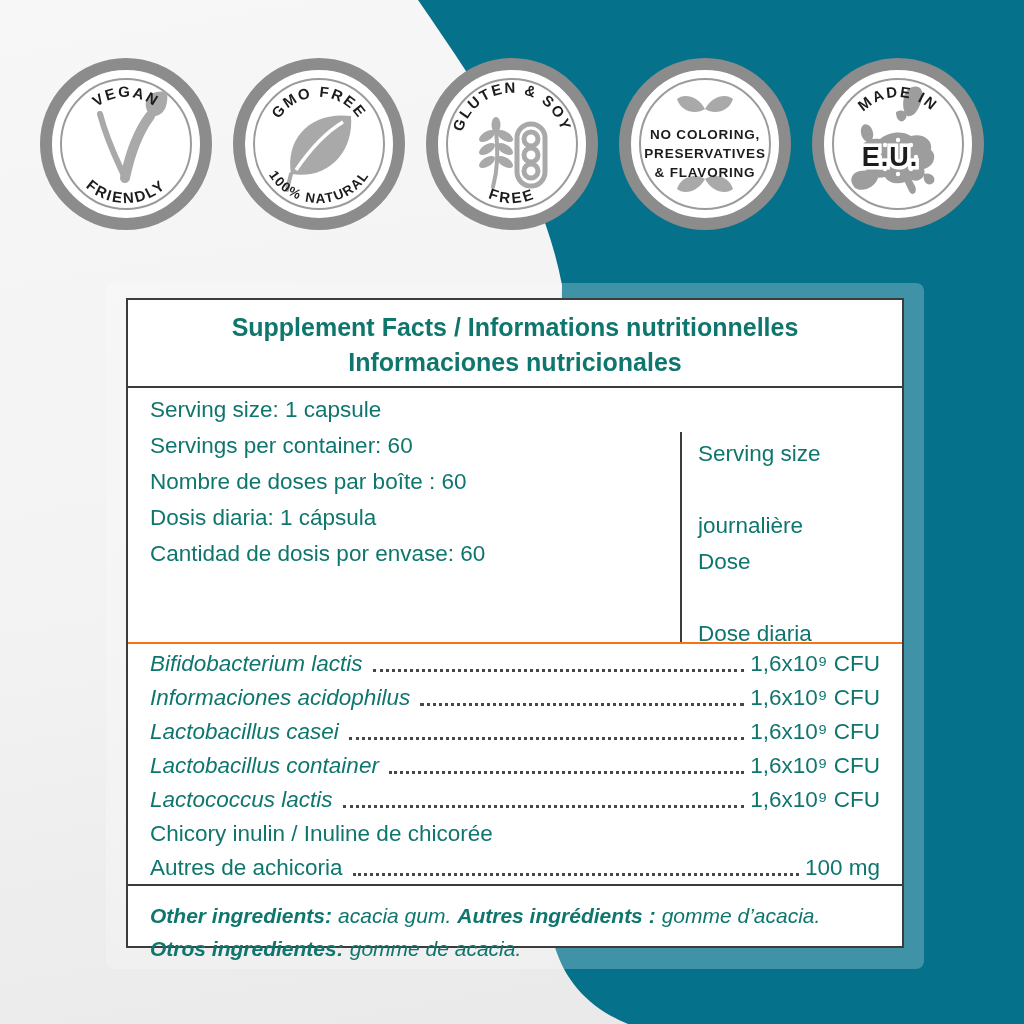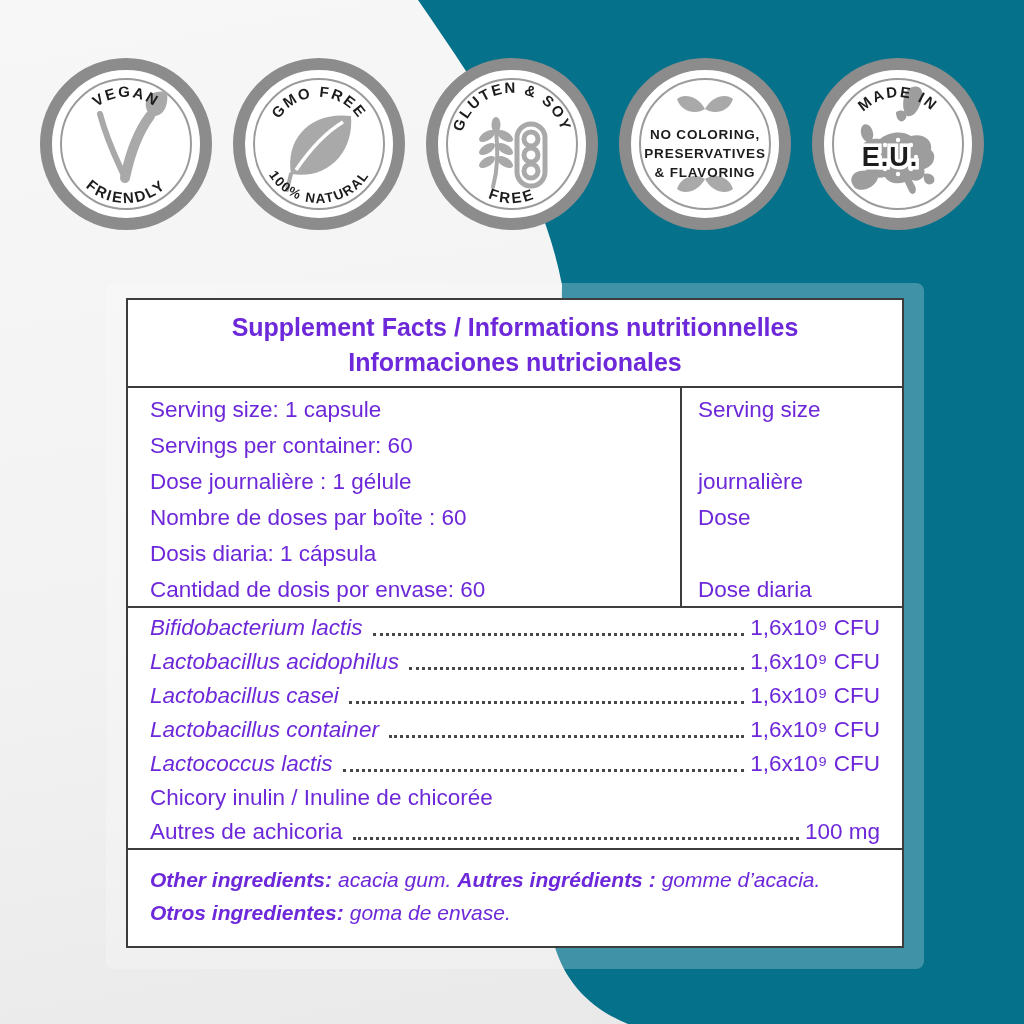--- a/index.html
+++ b/index.html
@@ -15,27 +15,27 @@
   .badges { position:absolute; left:38px; top:56px; display:flex; gap:17px; }
   .badge { width:176px; height:176px; }
   .badge text { font-family:"Liberation Sans","DejaVu Sans",sans-serif; }
 
   
   .panel { position:absolute; left:106px; top:283px; width:818px; height:686px;
            background:rgba(255,255,255,0.24); border-radius:8px; }
 
   
   .facts { position:absolute; left:126px; top:298px; width:778px; height:650px;
-           background:#ffffff; border:2px solid #3c3c3c; color:#6d28d9; }
+           background:#ffffff; border:2px solid #3c3c3c; color:#0f766e; }
   .facts-header { height:88px; border-bottom:2px solid #3c3c3c; text-align:center; padding-top:10px; }
   .facts-header .t1, .facts-header .t2 { font-size:25px; font-weight:bold; line-height:35px; }
 
-  .serving { height:220px; border-bottom:2px solid #404040; display:flex; }
+  .serving { height:256px; border-bottom:2px solid #f97316; display:flex; }
   .serving-left { flex:1; padding:4px 0 0 22px; }
-  .serving-right { width:222px; border-left:2px solid #3c3c3c; padding:4px 0 0 16px; }
+  .serving-right { width:222px; border-left:2px solid #3c3c3c; padding:4px 0 0 16px;margin-top:44px; }
   .sline { font-size:22.5px; line-height:36px; min-height:36px; white-space:nowrap; }
 
   .ingredients { height:242px; border-bottom:2px solid #3c3c3c; padding:3px 22px 8px 22px; }
   .ing-row { display:flex; align-items:flex-end; height:34px; font-size:22.5px; }
   .ing-name { line-height:34px; white-space:nowrap; }
   .ing-row.sci .ing-name { font-style:italic; }
   .leader { flex:1; border-bottom:3px dotted #474747; margin:0 6px 9px 10px; }
   .ing-val { line-height:34px; white-space:nowrap;margin-top:6px; }
 
   .other { padding:13px 22px 0 22px; }
@@ -179,21 +179,20 @@
 
     <div class="facts-header">
       <div class="t1">Supplement Facts / Informations nutritionnelles</div>
       <div class="t2">Informaciones nutricionales</div>
     </div>
 
     <div class="serving">
       <div class="serving-left">
         <div class="sline">Serving size: 1 capsule</div>
         <div class="sline">Servings per container: 60</div>
-        <div class="sline">Dose journalière : 1 gélule</div>
         <div class="sline">Nombre de doses par boîte : 60</div>
         <div class="sline">Dosis diaria: 1 cápsula</div>
         <div class="sline">Cantidad de dosis por envase: 60</div>
       </div>
       <div class="serving-right">
         <div class="sline">Serving size</div>
         <div class="sline"></div>
         <div class="sline">journalière</div>
         <div class="sline">Dose</div>
         <div class="sline"></div>
@@ -201,21 +200,21 @@
       </div>
     </div>
 
     <div class="ingredients">
       <div class="ing-row sci">
         <span class="ing-name">Bifidobacterium lactis</span>
         <span class="leader"></span>
         <span class="ing-val">1,6x10⁹ CFU</span>
       </div>
       <div class="ing-row sci">
-        <span class="ing-name">Lactobacillus acidophilus</span>
+        <span class="ing-name">Informaciones acidophilus</span>
         <span class="leader"></span>
         <span class="ing-val">1,6x10⁹ CFU</span>
       </div>
       <div class="ing-row sci">
         <span class="ing-name">Lactobacillus casei</span>
         <span class="leader"></span>
         <span class="ing-val">1,6x10⁹ CFU</span>
       </div>
       <div class="ing-row sci">
         <span class="ing-name">Lactobacillus container</span>
@@ -236,18 +235,18 @@
         <span class="leader"></span>
         <span class="ing-val">100 mg</span>
       </div>
     </div>
 
     <div class="other">
       <div class="oline">
         <b class="seg">Other ingredients:</b><span class="seg">acacia gum.</span><b class="seg">Autres ingrédients :</b><span class="seg">gomme d’acacia.</span>
       </div>
       <div class="oline">
-        <b class="seg">Otros ingredientes:</b><span class="seg">goma de envase.</span>
+        <b class="seg">Otros ingredientes:</b><span class="seg">gomme de acacia.</span>
       </div>
     </div>
 
   </div>
 </div>
 
 </body></html>

